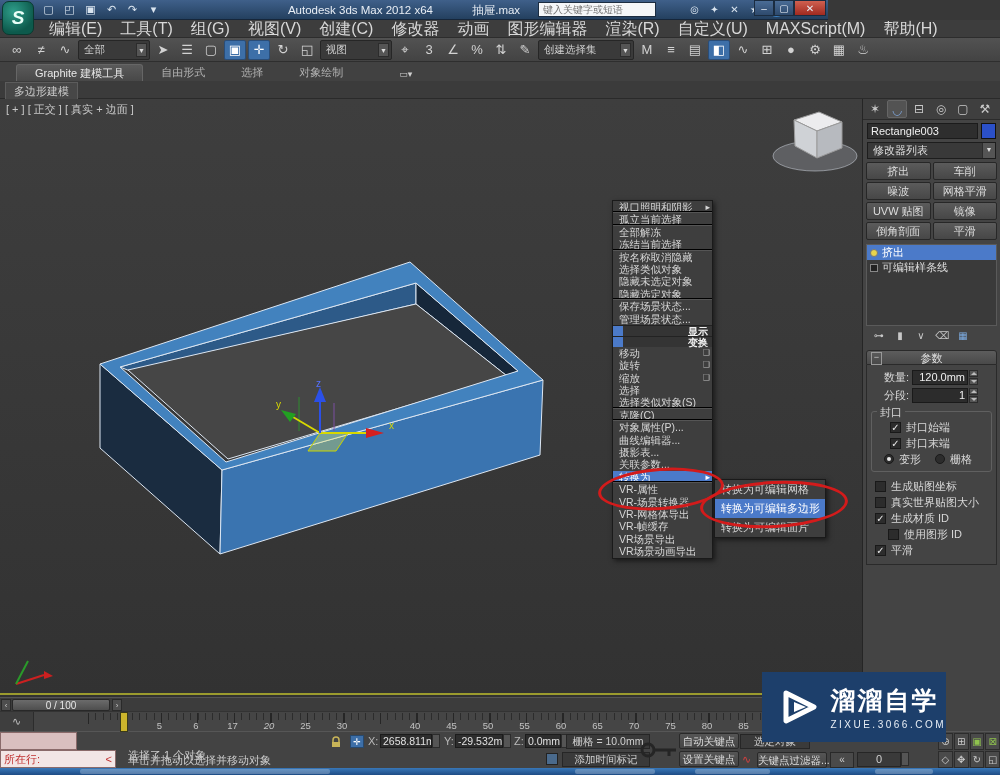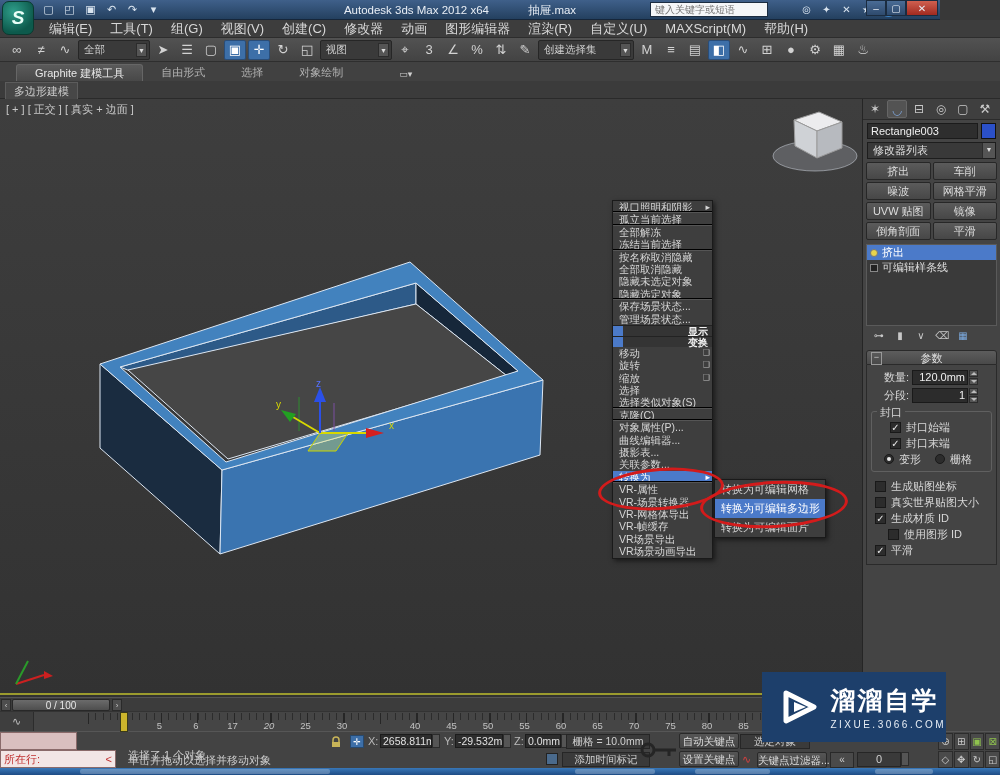--- a/index.html
+++ b/index.html
@@ -1,20 +1,20 @@
 <!DOCTYPE html>
 <html><head>
 <meta charset="utf-8">
 <style>
   * { margin:0; padding:0; box-sizing:border-box; }
   html,body { width:1000px; height:775px; overflow:hidden; }
   body { position:relative; font-family:"Liberation Sans","DejaVu Sans",sans-serif; background:#383838; color:#d8d8d8; }
 
   
-  .titlebar { position:absolute; left:0; top:0; width:940px; height:20px;
+  .titlebar { position:absolute; left:0; top:0; width:828px; height:20px;
     background:linear-gradient(#3f608a,#24405f); border-bottom:1px solid #16263a; }
   .applogo { position:absolute; left:2px; top:1px; width:32px; height:34px; z-index:5;
     background:radial-gradient(circle at 35% 30%,#2f9d8a,#0d5a4c 70%); border-radius:7px;
     border:1px solid #0a3a30; color:#eafff8; font-weight:bold; font-style:italic;
     font-size:19px; text-align:center; line-height:32px; }
   .qaccess { position:absolute; left:40px; top:2px; display:flex; gap:4px; }
   .qaccess .qbtn { width:17px; height:15px; font-size:11px; line-height:15px; text-align:center;
     color:#d9e4ef; cursor:default; }
   .wintitle { position:absolute; left:280px; right:300px; top:0; height:20px; text-align:center;
     font-size:11.5px; color:#e8eef5; line-height:20px; white-space:nowrap; }
@@ -25,21 +25,21 @@
   .searchicons .sic { width:15px; height:15px; font-size:10px; line-height:15px; text-align:center; color:#d9e4ef; }
   .searchicons .help { background:#3b82c4; border-radius:50%; color:#fff; font-weight:bold; }
   .winbtns { position:absolute; right:2px; top:0; display:flex; }
   .winbtns .wb { width:20px; height:16px; font-size:10px; line-height:15px; text-align:center;
     color:#e8eef5; background:linear-gradient(#4a6c96,#2e4a6d); border:1px solid #1b2c40; }
   .winbtns .close { width:32px; background:linear-gradient(#d06050,#a02a20); font-weight:bold; }
 
   
   .menubar { position:absolute; left:0; top:20px; width:1000px; height:18px; background:#3d3d3d;
     border-bottom:1px solid #2d2d2d; display:flex; align-items:center; padding-left:40px; }
-  .menu-item { font-size:13px; color:#d8d8d8; padding:0 9px; line-height:18px; white-space:nowrap; }
+  .menu-item { font-size:16px; color:#d8d8d8; padding:0 9px; line-height:18px; white-space:nowrap; }
 
   
   .toolbar { position:absolute; left:0; top:38px; width:1000px; height:24px;
     background:linear-gradient(#525252,#434343); border-bottom:1px solid #2e2e2e;
     display:flex; align-items:center; gap:2px; padding-left:6px; }
   .tbtn { width:22px; height:20px; display:flex; align-items:center; justify-content:center;
     border-radius:2px; color:#d2d2d2; font-size:13px; flex:none; }
   .tbtn.active { background:#3d6fa8; border:1px solid #2a4d78; color:#fff; }
   .tbtn .tddlabel { display:none; }
   .tbtn .tddarrow { display:none; }
@@ -494,21 +494,21 @@
 </div>
 
 <div class="qmenu">
   <div>
 
   <div class="qitem sep-after has-arrow">视口照明和阴影</div>
       <div class="qitem sep-after">孤立当前选择</div>
       <div class="qitem">全部解冻</div>
       <div class="qitem sep-after">冻结当前选择</div>
       <div class="qitem">按名称取消隐藏</div>
-      <div class="qitem">全部取消隐藏</div>
+      <div class="qitem">选择类似对象</div>
       <div class="qitem">隐藏未选定对象</div>
       <div class="qitem sep-after">隐藏选定对象</div>
       <div class="qitem">保存场景状态...</div>
       <div class="qitem">管理场景状态...</div>
     </div>
   <div class="qheader">显示</div>
   <div class="qheader">变换</div>
   <div>
 
   <div class="qitem has-box">移动</div>

